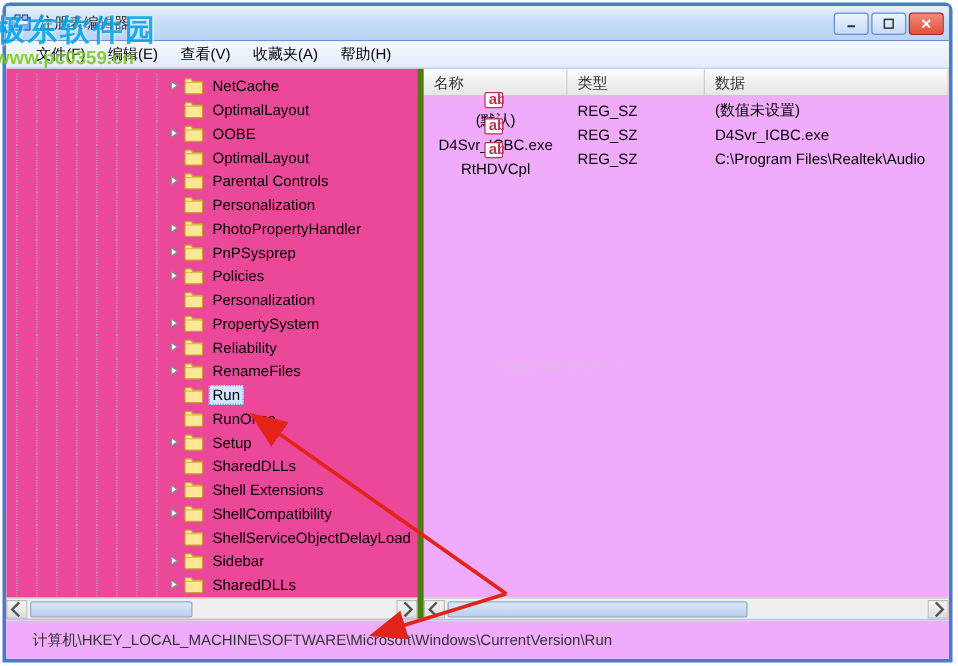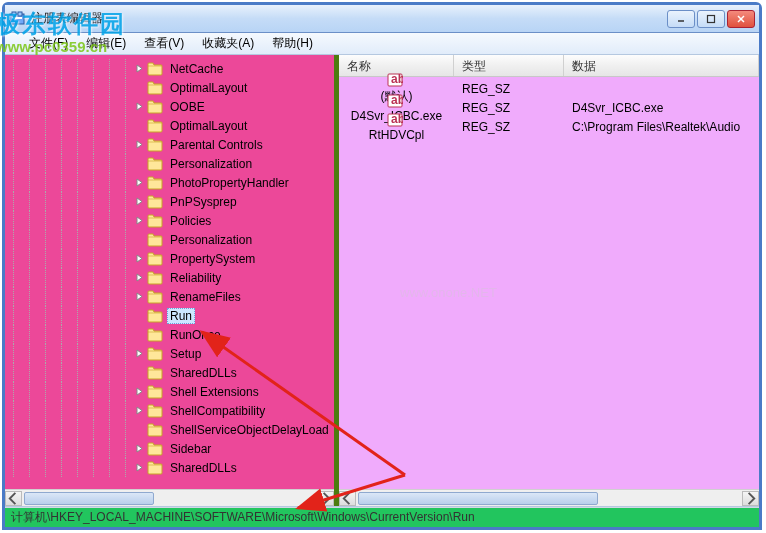--- a/index.html
+++ b/index.html
@@ -48,21 +48,21 @@
 .val-icon { width: 16px; height: 16px; display: inline-flex; align-items: center; justify-content: center; margin-right: 4px; flex-shrink: 0; }
 .val-icon svg { width: 16px; height: 16px; }
 
 
 .hscroll { position: absolute; bottom: 0; left: 0; right: 0; height: 17px; background: #f0f0f0; border-top: 1px solid #d0d0d0; display: flex; align-items: center; }
 .hscroll .track { flex: 1; height: 15px; background: #efefef; position: relative; }
 .hscroll .thumb { position: absolute; height: 13px; top: 1px; background: linear-gradient(to bottom, #dbe7f7, #b9cfec); border: 1px solid #8fa9cf; border-radius: 2px; }
 .hscroll .arrow { width: 17px; height: 15px; background: linear-gradient(to bottom, #f5f5f5, #ddd); border: 1px solid #bbb; display: flex; align-items: center; justify-content: center; }
 
 
-.statusbar { height: 20px; background: #22c55e; border-top: 1px solid #d0d8e4; padding: 2px 6px; font-size: 12px; color: #333; display: flex; align-items: center; }
+.statusbar { height: 31px; background: #f0abfc; border-top: 1px solid #d0d8e4; padding: 2px 21px; font-size: 12px; color: #333; display: flex; align-items: center; }
 
 
 .watermark { position: absolute; top: 8px; left: -4px; z-index: 50; opacity: 0.85; pointer-events: none; }
 .watermark .cn { font-size: 24px; font-weight: bold; color: #00a3e8; letter-spacing: 2px; text-shadow: 1px 1px 2px rgba(255,255,255,.8); }
 .watermark .url { font-size: 15px; font-weight: bold; color: #7bc717; margin-top: -2px; }
 .watermark-mid { position: absolute; left: 400px; top: 285px; color: #ccc; font-size: 13px; opacity: 0.35; pointer-events: none; z-index: 40; }
 
 
 .arrow-overlay { position: absolute; inset: 0; pointer-events: none; z-index: 45; }
 
@@ -641,20 +641,21 @@
             <div class="cell" style="width:115px;display:flex;align-items:center">
               <span class="val-icon">
                 <svg viewBox="0 0 16 16">
                   <rect x="1" y="2" width="14" height="12" rx="1" fill="#fff" stroke="#b35"></rect>
                   <text x="4" y="11" font-size="8" fill="#b35" font-weight="bold">ab</text>
                 </svg>
               </span>
               <span>(默认)</span>
             </div>
             <div class="cell" style="width:110px">REG_SZ</div>
+            <div class="cell" style="flex:1">(数值未设置)</div>
           </div>
           <div class="list-row">
             <div class="cell" style="width:115px;display:flex;align-items:center">
               <span class="val-icon">
                 <svg viewBox="0 0 16 16">
                   <rect x="1" y="2" width="14" height="12" rx="1" fill="#fff" stroke="#b35"></rect>
                   <text x="4" y="11" font-size="8" fill="#b35" font-weight="bold">ab</text>
                 </svg>
               </span>
               <span>D4Svr_ICBC.exe</span>

